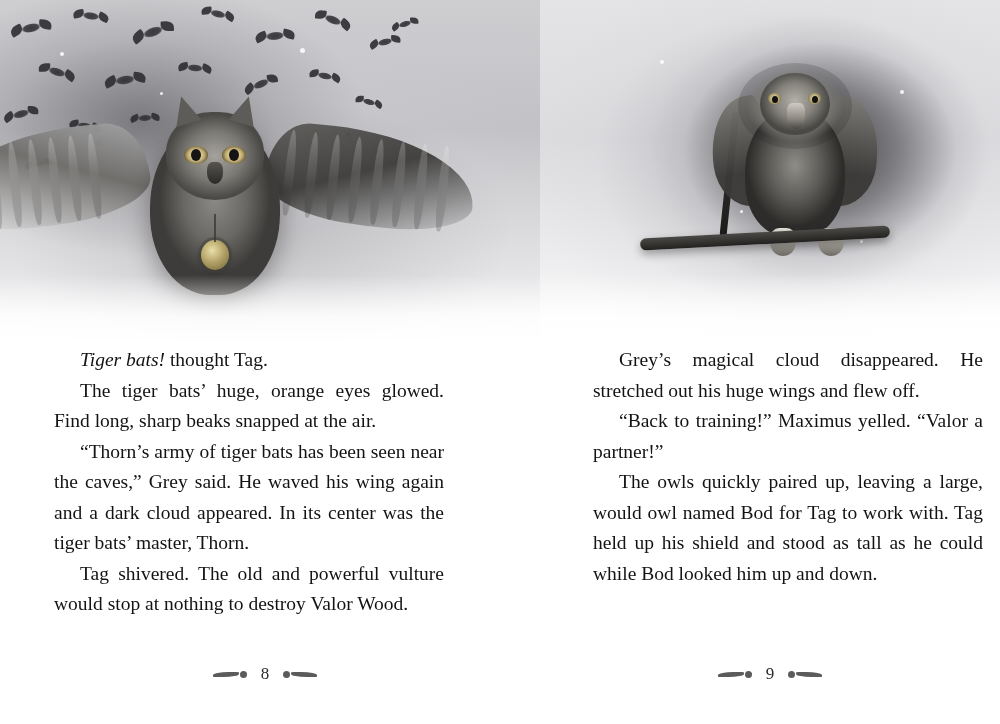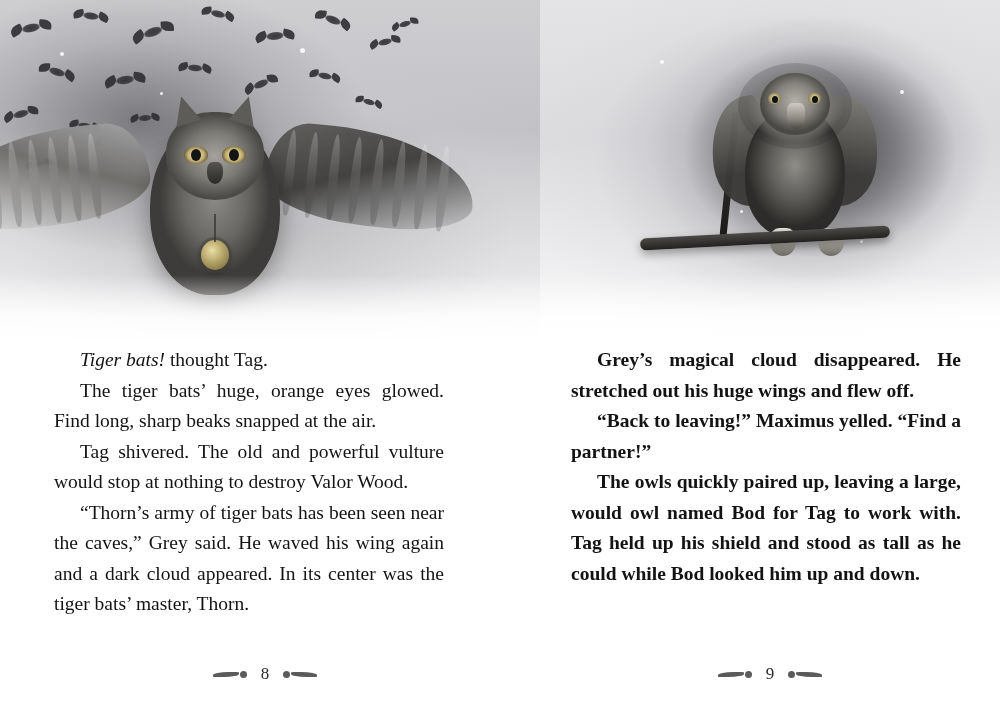--- a/index.html
+++ b/index.html
@@ -306,21 +306,21 @@
   .col {
     position: absolute;
     top: 0;
     width: 390px;
     font-size: 19.5px;
     line-height: 30.5px;
     color: #131313;
     text-align: justify;
   }
   .col.left  { left: 54px; }
-  .col.right { left: 571px; font-weight: bold; }
+  .col.right { left: 593px; }
   .col p { margin: 0; }
   .col p.indent { text-indent: 26px; }
   .col p.first { text-indent: 26px; }
   em { font-style: italic; }
 
   .folio {
     position: absolute;
     bottom: 40px;
     display: flex;
     align-items: center;
@@ -453,27 +453,27 @@
     <div class="branch"></div>
   </div>
 
   <div class="text-area">
 
     <div class="col left">
       <p class="first">
         <em>Tiger bats!</em><span> thought Tag.</span>
       </p>
       <p class="indent">The tiger bats’ huge, orange eyes glowed. Find long, sharp beaks snapped at the air.</p>
+      <p class="indent">“Thorn’s army of tiger bats has been seen near the caves,” Grey said. He waved his wing again and a dark cloud appeared. In its center was the tiger bats’ master, Thorn.</p>
       <p class="indent">Tag shivered. The old and powerful vulture would stop at nothing to destroy Valor Wood.</p>
-      <p class="indent">“Thorn’s army of tiger bats has been seen near the caves,” Grey said. He waved his wing again and a dark cloud appeared. In its center was the tiger bats’ master, Thorn.</p>
     </div>
 
     <div class="col right">
       <p class="first">Grey’s magical cloud disappeared. He stretched out his huge wings and flew off.</p>
-      <p class="indent">“Back to leaving!” Maximus yelled. “Find a partner!”</p>
+      <p class="indent">“Back to training!” Maximus yelled. “Valor a partner!”</p>
       <p class="indent">The owls quickly paired up, leaving a large, would owl named Bod for Tag to work with. Tag held up his shield and stood as tall as he could while Bod looked him up and down.</p>
     </div>
   </div>
 
   <div class="folio left">
     <span class="orn"></span>
     <span>8</span>
     <span class="orn flip"></span>
   </div>
   <div class="folio right">

